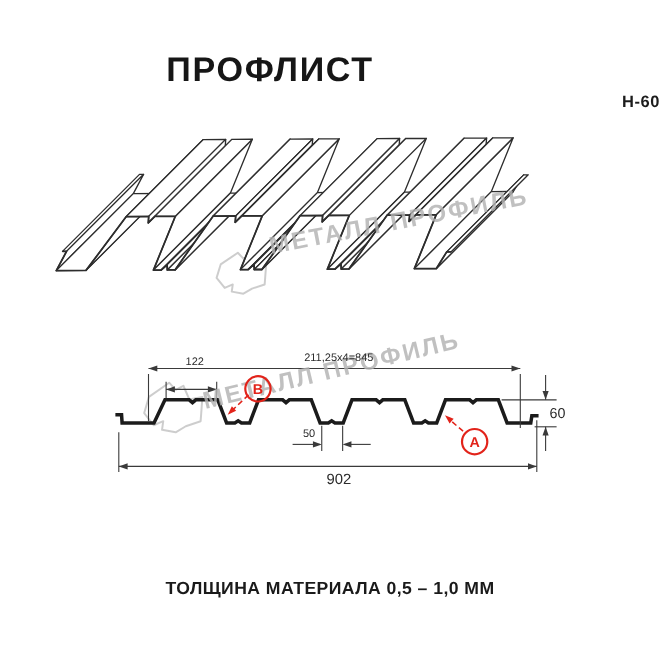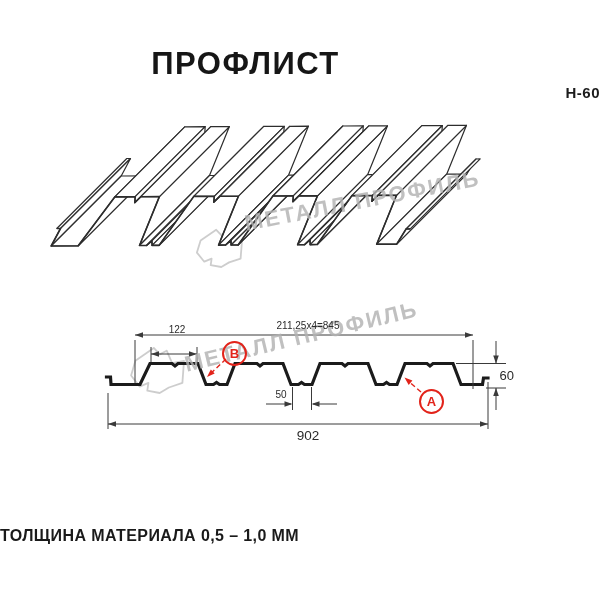--- a/index.html
+++ b/index.html
@@ -1,20 +1,20 @@
 <!DOCTYPE html>
 <html><head>
 <meta charset="utf-8">
 <style>
   html,body{margin:0;padding:0;}
   body{width:600px;height:600px;background:#fff;font-family:"Liberation Sans",sans-serif;position:relative;overflow:hidden;}
   .abs{position:absolute;}
   #title{left:0;top:46px;width:491px;text-align:center;font-size:31px;font-weight:800;letter-spacing:1.5px;color:#161616;}
   #subtitle{left:0;top:84px;width:600px;text-align:right;font-size:15px;font-weight:600;letter-spacing:.5px;color:#1c1c1c;}
-  #footnote{left:0;top:527px;width:600px;font-size:16px;font-weight:600;letter-spacing:.4px;color:#1a1a1a;}
+  #footnote{left:0;top:527px;width:600px;text-align:center;font-size:16px;font-weight:600;letter-spacing:.4px;color:#1a1a1a;}
   .dimtxt{color:#2b2b2b;font-size:10px;text-align:center;}
   .wmtext{font-size:22px;font-weight:700;letter-spacing:2px;color:rgba(178,178,178,.82);white-space:nowrap;transform-origin:0 50%;}
   .callout{width:21px;height:21px;border:2px solid #e2231a;border-radius:50%;color:#e2231a;
            font-size:13px;font-weight:600;display:flex;align-items:center;justify-content:center;background:transparent;}
   svg{position:absolute;left:0;top:0;}
 </style>
 </head>
 <body>
 
 <svg id="draw" width="600" height="600" viewBox="0 0 600 600">

